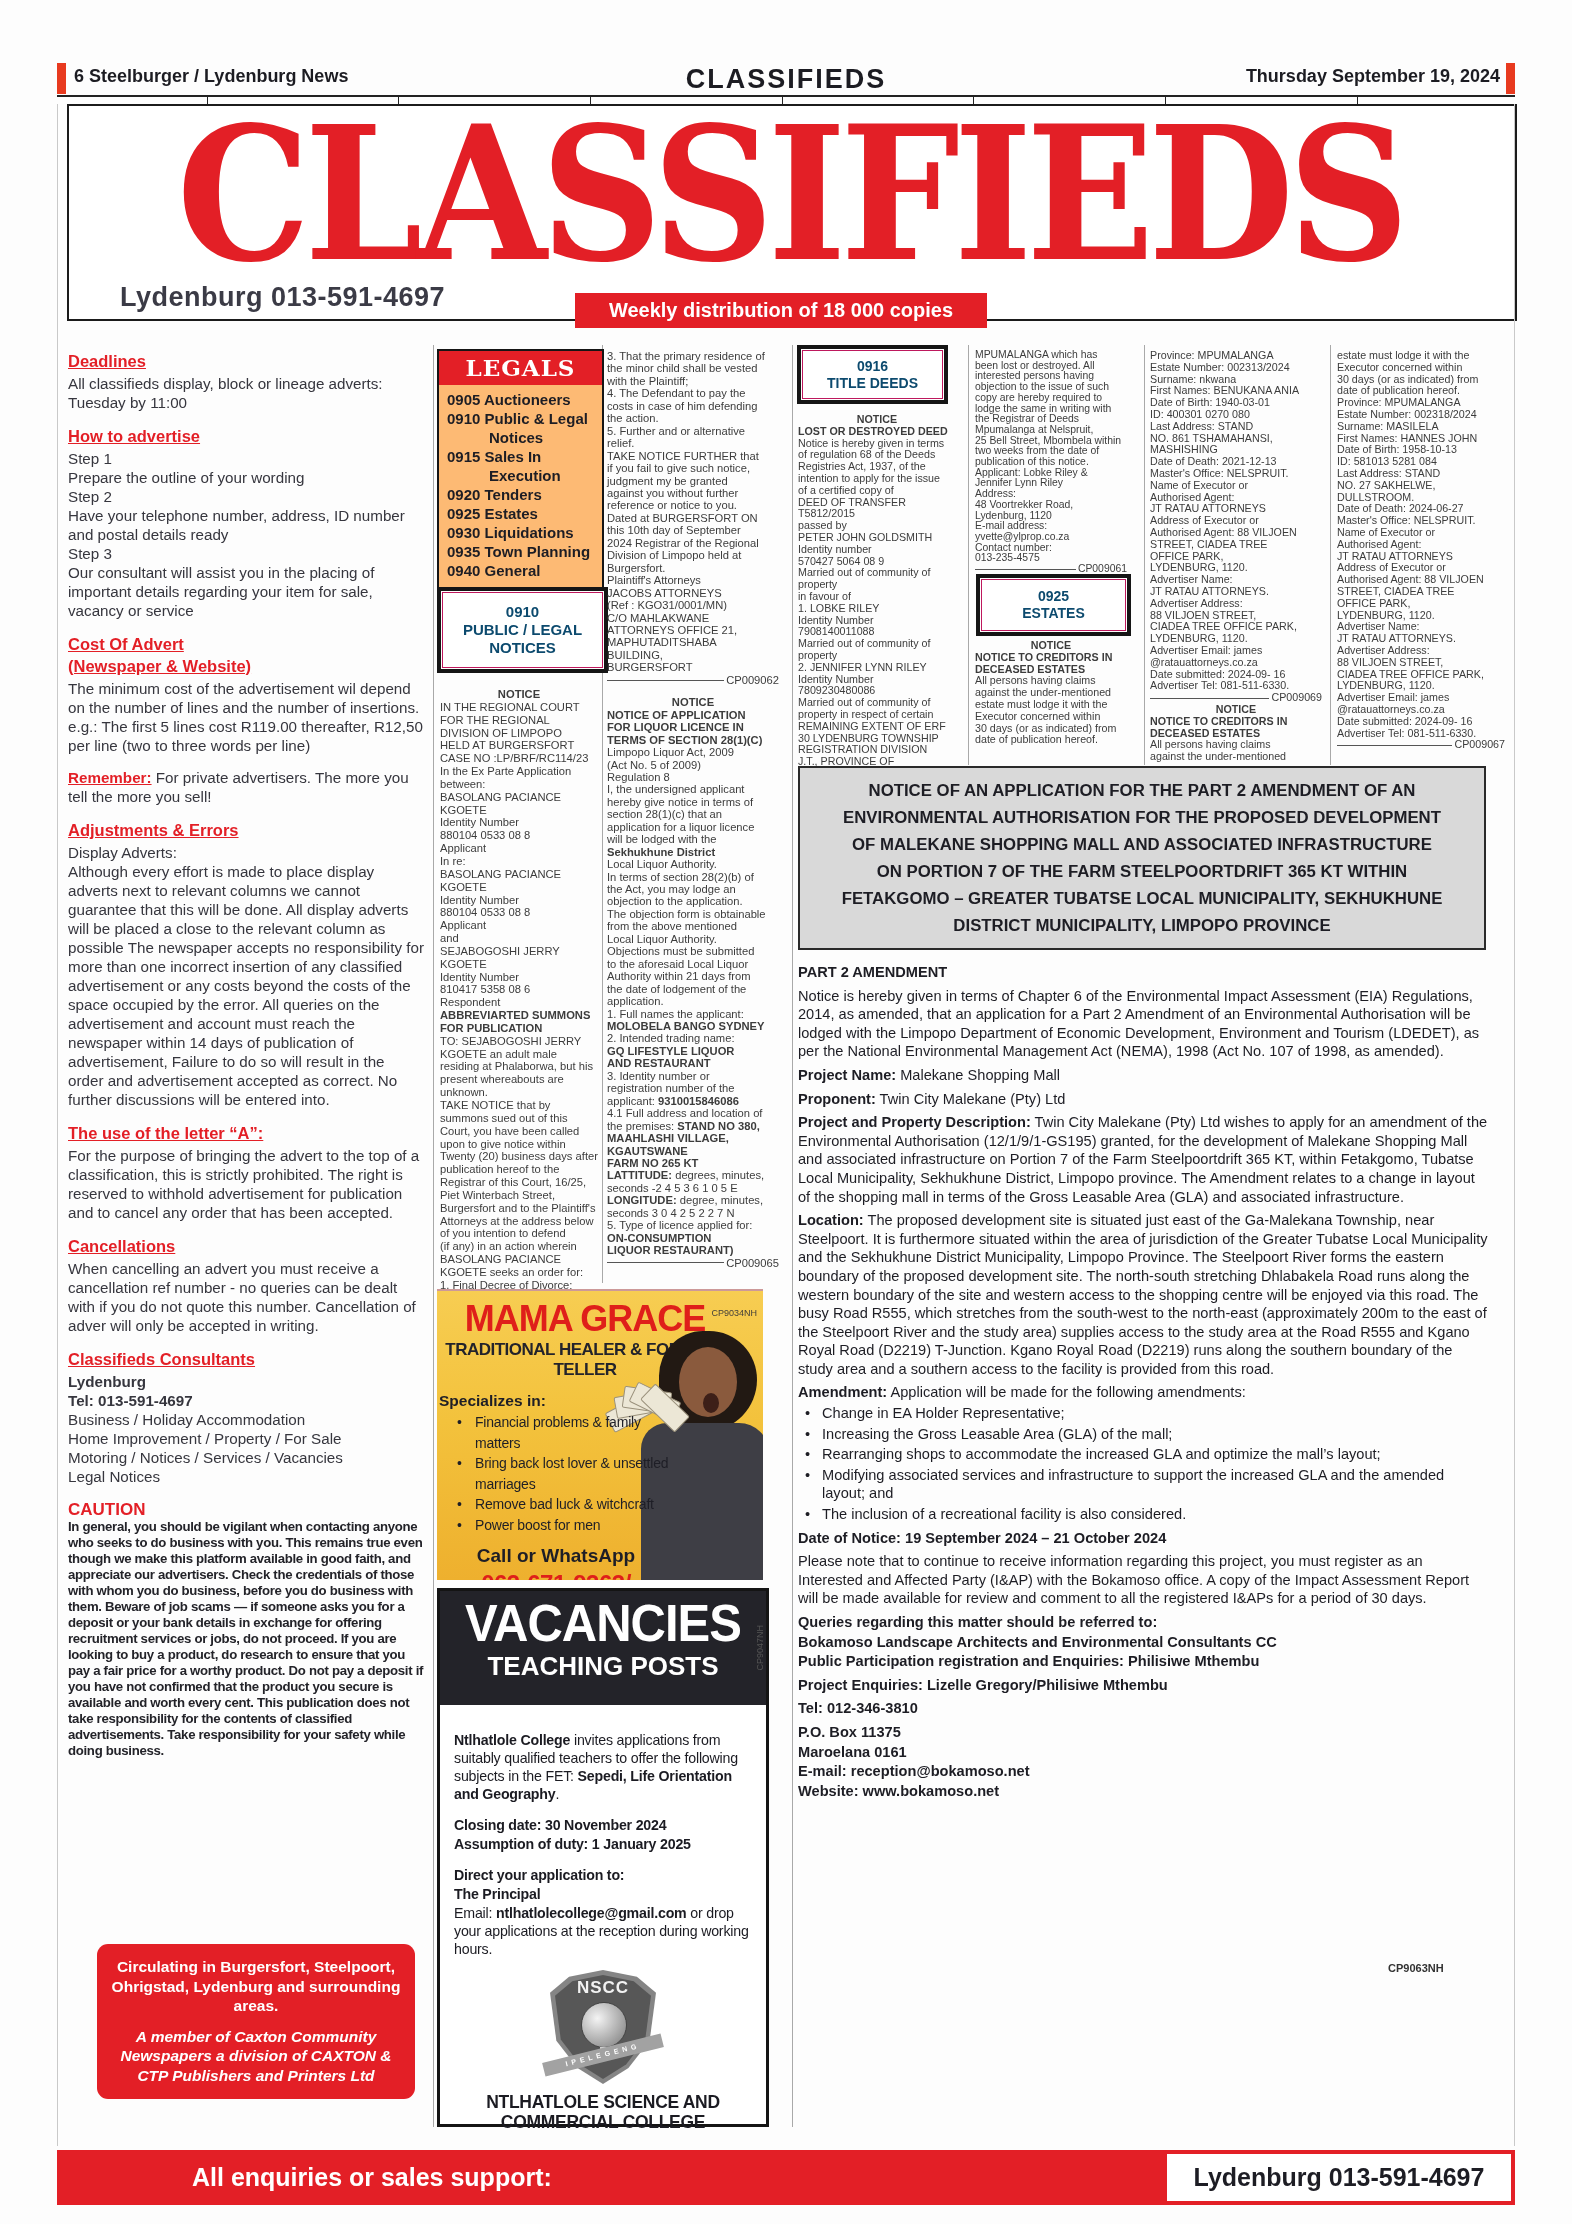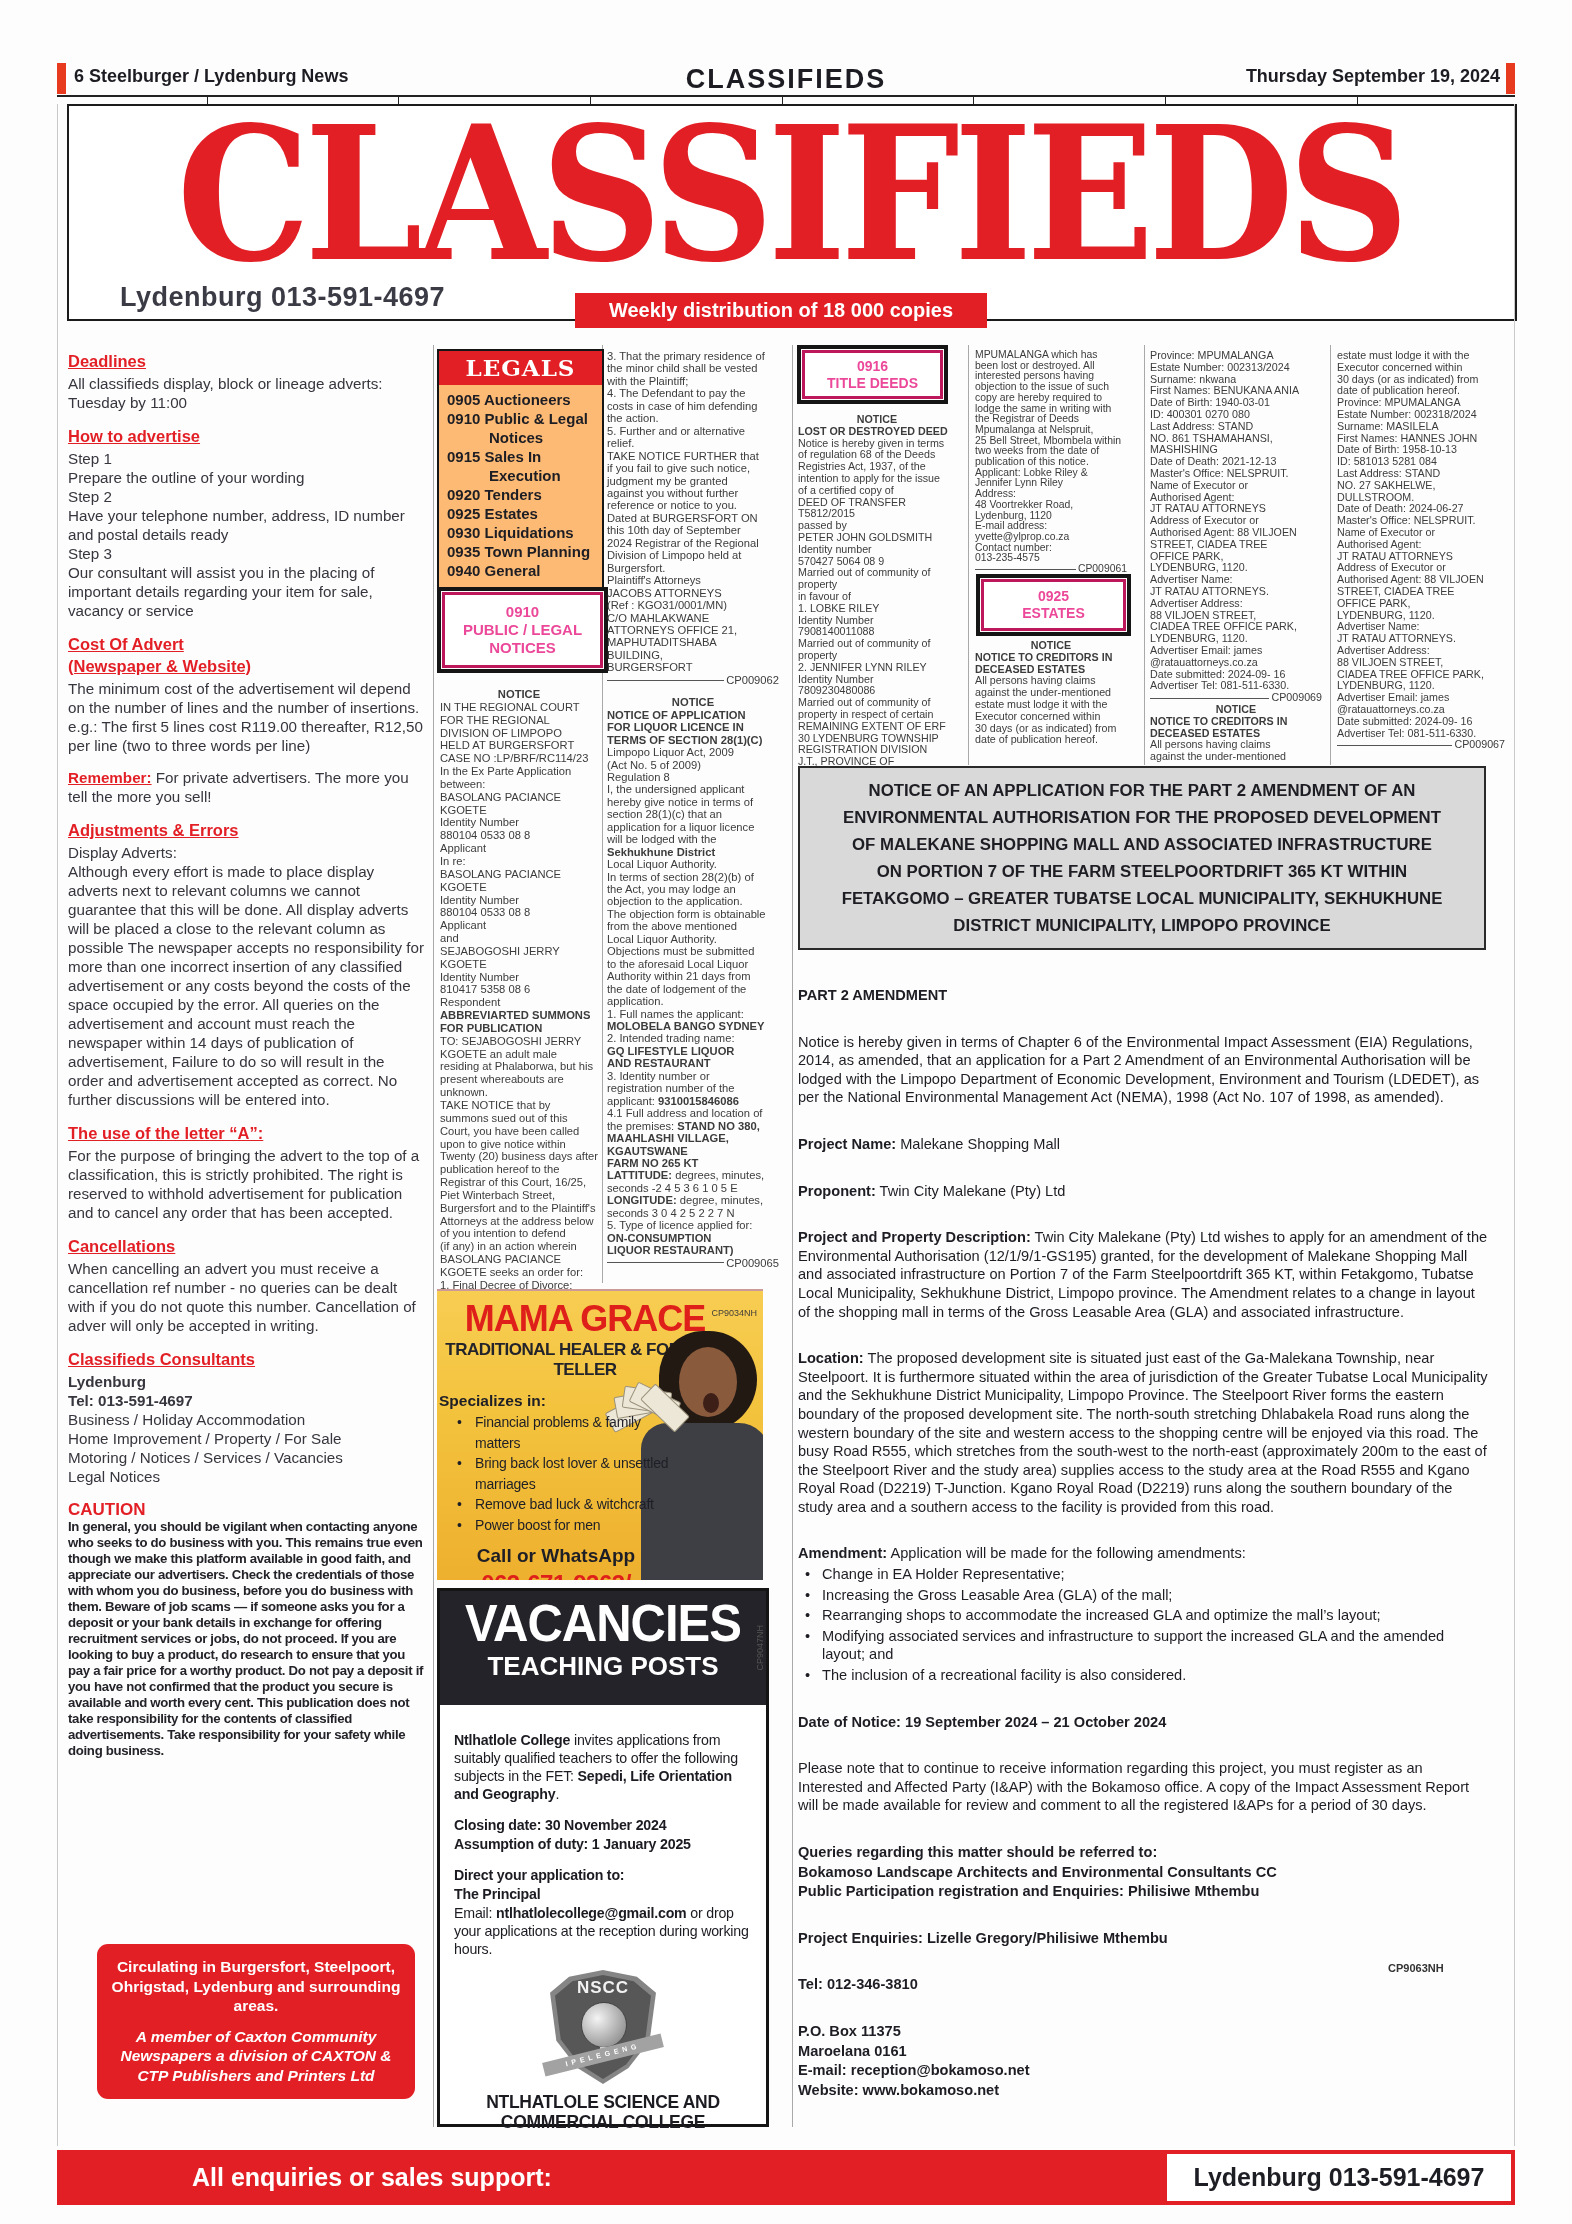--- a/index.html
+++ b/index.html
@@ -48,22 +48,22 @@
 
   
   #legals-box{left:437px;top:349px;width:163px;border:2px solid #151515;background:#fdba74;}
   #legals-head{height:34px;background:#e31f26;color:#fff;text-align:center;
       font-family:"DejaVu Serif",serif;font-weight:bold;font-size:23px;line-height:34px;letter-spacing:1px;}
   #legals-list{padding:5px 4px 7px 8px;font-size:15px;font-weight:bold;line-height:19px;color:#1d1d24;}
   #legals-list .ind{padding-left:42px;}
 
   
   .dblbox{position:absolute;border:4px solid #151515;background:#fff;}
-  .dblbox .in{position:absolute;inset:1px;border:3px solid #be185d;display:flex;flex-direction:column;justify-content:center;
-      text-align:center;font-weight:bold;color:#ec4899;}
+  .dblbox .in{position:absolute;inset:1px;border:1px solid #be185d;display:flex;flex-direction:column;justify-content:center;
+      text-align:center;font-weight:bold;color:#0c4a6e;}
   #box-0910{left:437px;top:587px;width:163px;height:78px;}
   #box-0910 .in{font-size:15px;line-height:18px;}
   #box-0916{left:797px;top:345px;width:143px;height:51px;}
   #box-0916 .in{font-size:14px;line-height:17px;}
   #box-0925{left:976px;top:574px;width:147px;height:54px;}
   #box-0925 .in{font-size:14px;line-height:17px;}
 
   
   .legal{position:absolute;color:#3c3c3c;}
   .legal div{white-space:nowrap;}
@@ -77,21 +77,21 @@
   .legal .cp{display:flex;align-items:center;}
   .legal .cp::before{content:"";flex:1;border-top:1px solid #555;margin-right:2px;}
   .legal .gap{height:10px;}
   .legal .nh{text-align:center;font-weight:bold;}
 
   
   #env-title-box{left:798px;top:766px;width:684px;height:180px;background:#d9d9d9;border:2px solid #2a2a2a;
       display:flex;flex-direction:column;justify-content:center;}
   #env-title-box div{text-align:center;font-weight:bold;font-size:16.8px;line-height:27px;color:#1d1d24;}
   #env-body{left:798px;top:958px;width:690px;font-size:14.6px;line-height:18.6px;color:#1d1d24;}
-  #env-body div{margin-top:28px;}
+  #env-body div{margin-top:5px;}
   #env-body div.tight{margin-top:1px;}
   #env-body div.bullet{margin-top:2px;position:relative;padding-left:24px;}
   #env-body div.bullet::before{content:"\2022";position:absolute;left:7px;}
   #env-code{left:1388px;top:1962px;font-size:11px;font-weight:bold;color:#333;}
 
   
   #mama-box{left:437px;top:1289px;width:326px;height:289px;overflow:hidden;
       background:linear-gradient(180deg,#f7cd52 0%,#f3c23c 45%,#eeb02e 100%);border-top:2px solid #c99;}
   #mama-code{position:absolute;top:4px;right:6px;font-size:9px;color:#44403a;margin-top:13px;}
   #mama-title{margin-top:7px;text-align:center;padding-right:30px;color:#df1f1a;font-weight:bold;font-size:36px;letter-spacing:-1px;}

